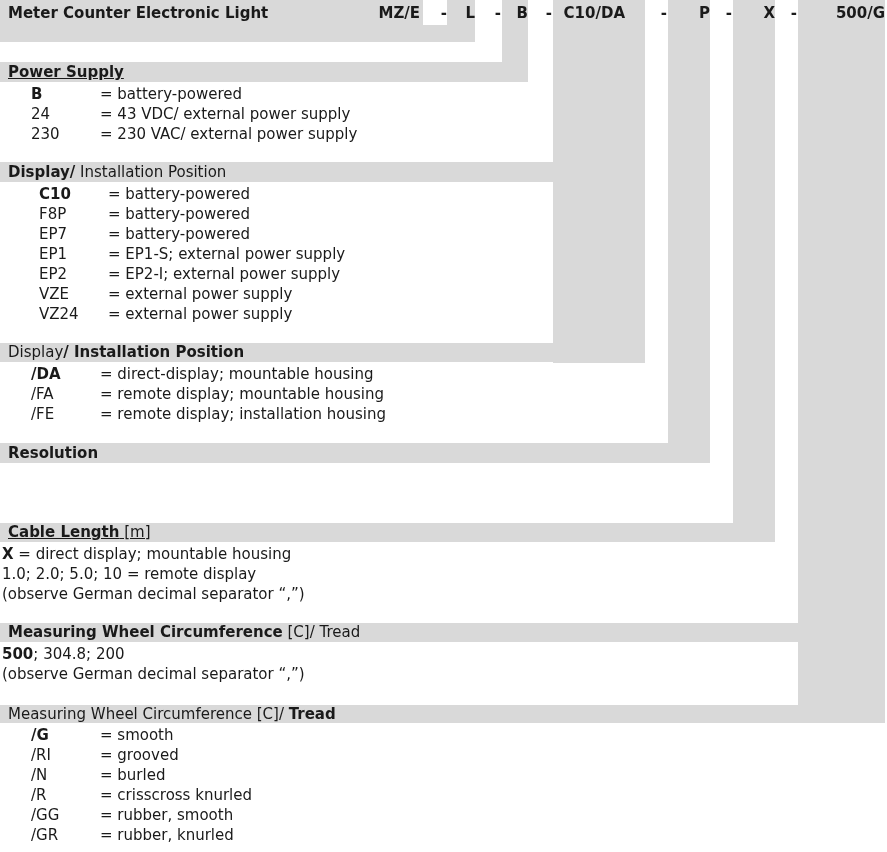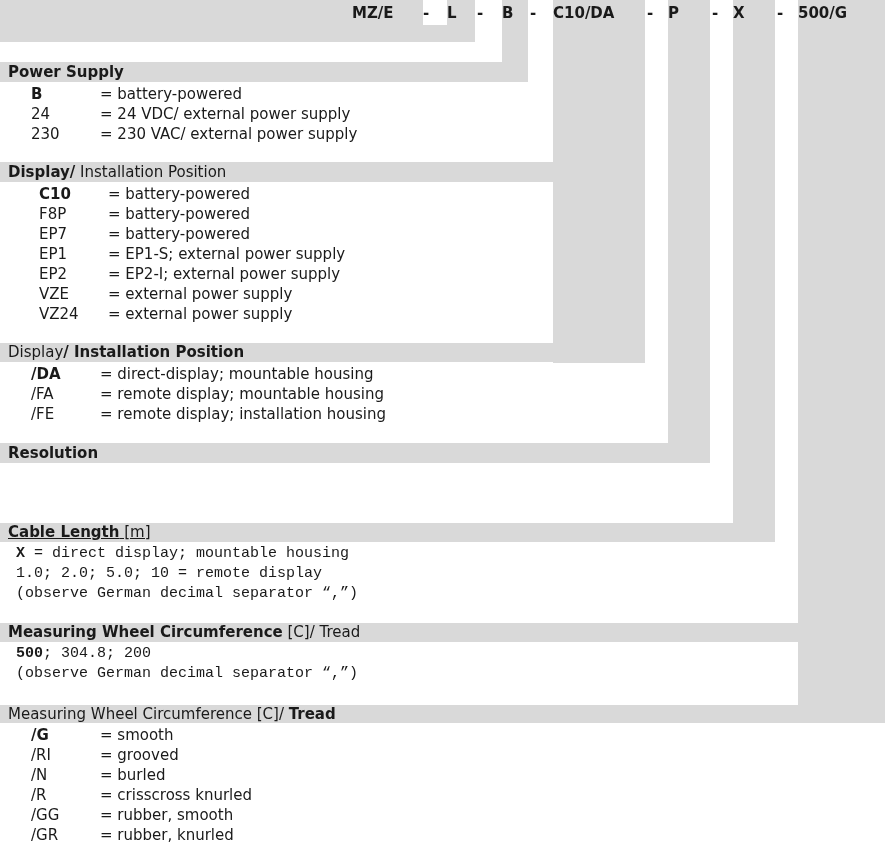--- a/index.html
+++ b/index.html
@@ -7,29 +7,29 @@
     position:relative; width:887px; height:852px; background:#ffffff;
     font-family:"DejaVu Sans","Liberation Sans",sans-serif;
     color:#1a1a1a; overflow:hidden;
   }
   .g { position:absolute; background:#d9d9d9; }
   .w { position:absolute; background:#ffffff; }
   .hdr {
     position:absolute; top:1px; height:25px; line-height:25px;
     font-weight:bold; font-size:15px; white-space:nowrap; z-index:3;
   }
-  .seg { text-align:left; }
+  .seg { text-align:right; }
   .bar-label {
     position:absolute; left:0; padding-left:8px; font-size:15px;
     white-space:nowrap; z-index:3;
   }
   .rows { position:absolute; left:0; font-size:15px; line-height:20px; z-index:3; }
   .row { height:20px; white-space:nowrap;margin-left:23px; }
   .row .lbl { display:inline-block; width:69px; padding-left:8px; vertical-align:top; }
-  .line { height:20px; white-space:nowrap; padding-left:16px;font-family:Liberation Mono, monospace; }
+  .line { height:20px; white-space:nowrap; padding-left:2px; }
   .b { font-weight:bold; }
 </style>
 </head>
 <body>
 
 <div class="canvas">
 
   <div class="g" style="left:502px; top:0; width:26px; height:82px;"></div>
   <div class="g" style="left:553px; top:0; width:92px; height:363px;"></div>
   <div class="g" style="left:668px; top:0; width:42px; height:463px;"></div>
@@ -40,40 +40,41 @@
   <div class="w" style="left:423px; top:0; width:24px; height:25px; z-index:2;"></div>
 
   <div class="g" style="left:0; top:62px;  width:528px; height:20px;"></div>
   <div class="g" style="left:0; top:162px; width:553px; height:20px;"></div>
   <div class="g" style="left:0; top:343px; width:645px; height:19px;"></div>
   <div class="g" style="left:0; top:443px; width:710px; height:20px;"></div>
   <div class="g" style="left:0; top:523px; width:775px; height:19px;"></div>
   <div class="g" style="left:0; top:623px; width:800px; height:19px;"></div>
   <div class="g" style="left:0; top:705px; width:885px; height:18px;"></div>
 
+  <span class="hdr" style="left:8px;">Meter Counter Electronic Light</span>
   <span class="hdr seg" style="left:352px; width:68px;">MZ/E</span>
   <span class="hdr seg" style="left:423px; width:24px;">-</span>
   <span class="hdr seg" style="left:447px; width:28px;">L</span>
   <span class="hdr seg" style="left:477px; width:24px;">-</span>
   <span class="hdr seg" style="left:502px; width:26px;">B</span>
   <span class="hdr seg" style="left:530px; width:22px;">-</span>
   <span class="hdr seg" style="left:553px; width:72px;">C10/DA</span>
   <span class="hdr seg" style="left:647px; width:20px;">-</span>
   <span class="hdr seg" style="left:668px; width:42px;">P</span>
   <span class="hdr seg" style="left:712px; width:20px;">-</span>
   <span class="hdr seg" style="left:733px; width:42px;">X</span>
   <span class="hdr seg" style="left:777px; width:20px;">-</span>
   <span class="hdr seg" style="left:798px; width:87px;">500/G</span>
 
-  <div class="bar-label" style="top:62px; height:36px; line-height:20px;">
+  <div class="bar-label" style="top:62px; height:36px; line-height:20px;text-decoration:underline;">
     <span></span><span class="b">Power Supply</span><span></span>
   </div>
   <div class="rows" style="top:84px;">
     <div class="row"><span class="lbl b">B</span><span>= battery-powered</span></div>
-    <div class="row"><span class="lbl">24</span><span>= 24 VDC/ external power supply</span></div>
+    <div class="row"><span class="lbl">24</span><span>= 43 VDC/ external power supply</span></div>
     <div class="row"><span class="lbl">230</span><span>= 230 VAC/ external power supply</span></div>
   </div>
 
   <div class="bar-label" style="top:162px; height:20px; line-height:20px;">
     <span></span><span class="b">Display/</span><span> Installation Position</span>
   </div>
   <div class="rows" style="top:184px;padding-left:8px;">
     <div class="row"><span class="lbl b">C10</span><span>= battery-powered</span></div>
     <div class="row"><span class="lbl">F8P</span><span>= battery-powered</span></div>
     <div class="row"><span class="lbl">EP7</span><span>= battery-powered</span></div>

